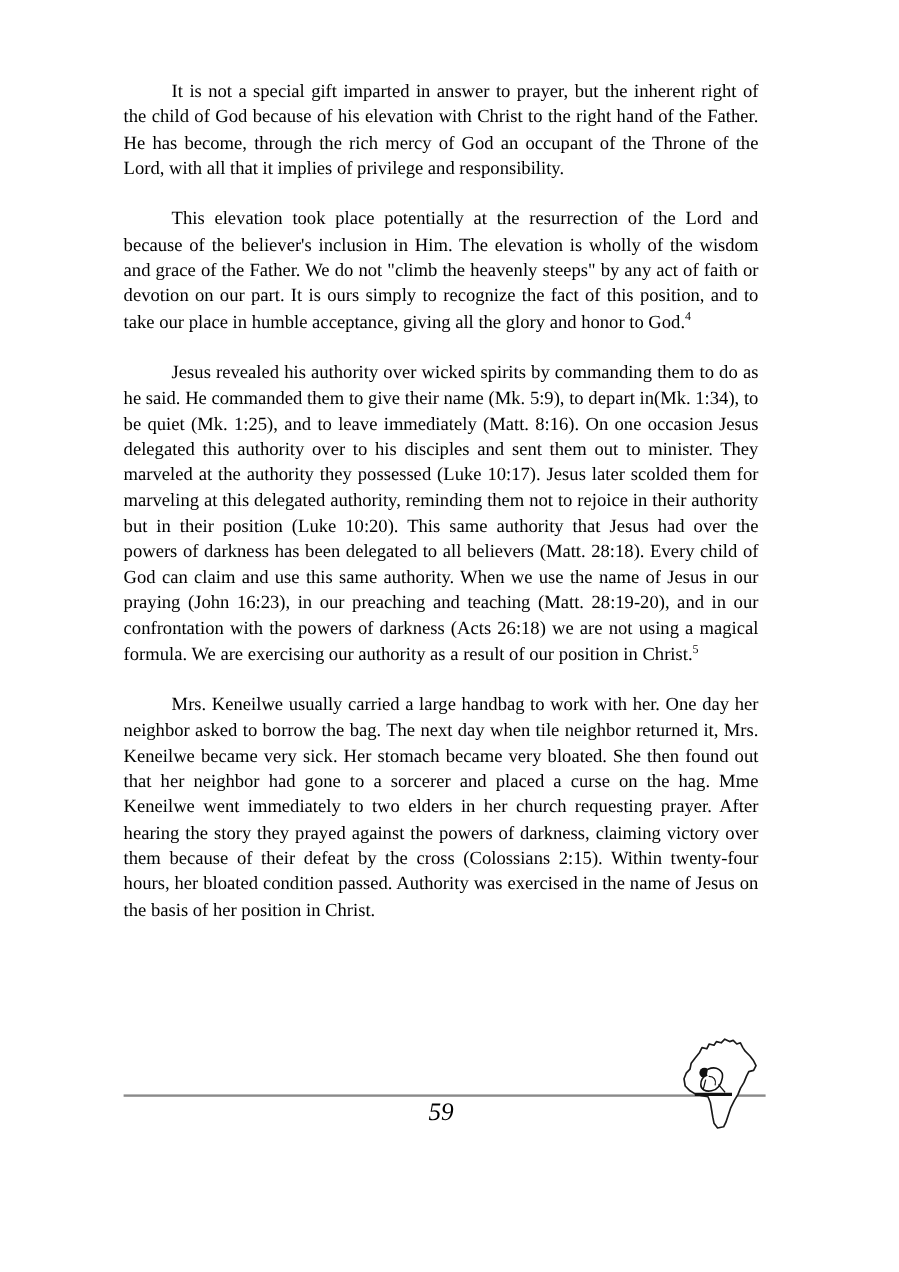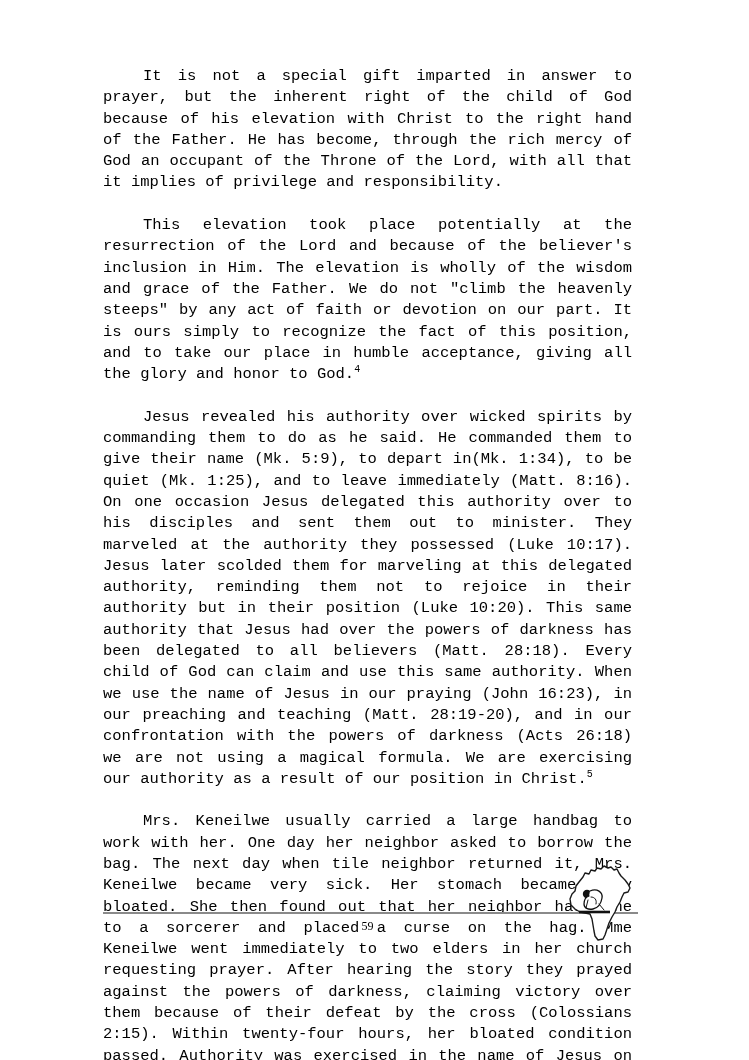--- a/index.html
+++ b/index.html
@@ -15,21 +15,20 @@
     position:absolute;
     left:103px; top:66px;
     width:529px;
   }
   .content p {
     margin:0 0 21.3px 0;
     font-size:15.5px;
     line-height:21.3px;
     text-align:justify;
     text-indent:40px;
-    font-family:Liberation Mono, monospace;
   }
   .content p sup {
     font-size:10px;
     line-height:0;
     vertical-align:super;
   }
   .footer-rule {
     position:absolute;
     left:103px; top:912px;
     width:535px; height:2px;
@@ -39,22 +38,23 @@
     position:absolute;
     left:565px; top:863px;
     width:68px; height:82px;
   }
   .africa-logo svg { display:block; width:100%; height:100%; }
   .page-number {
     position:absolute;
     left:103px; top:916px;
     width:529px;
     text-align:center;
-    font-size:12px;
+    font-size:21px;
     line-height:20px;
+    font-style:italic;
   }
 </style>
 </head>
 <body>
 
 <div class="page">
 
   <div class="content">
     <p><span>It is not a special gift imparted in answer to prayer, but the inherent right of the child of God because of his elevation with Christ to the right hand of the Father. He has become, through the rich mercy of God an occupant of the Throne of the Lord, with all that it implies of privilege and responsibility.</span></p>
     <p><span>This elevation took place potentially at the resurrection of the Lord and because of the believer's inclusion in Him. The elevation is wholly of the wisdom and grace of the Father. We do not "climb the heavenly steeps" by any act of faith or devotion on our part. It is ours simply to recognize the fact of this position, and to take our place in humble acceptance, giving all the glory and honor to God.</span><sup>4</sup></p>

